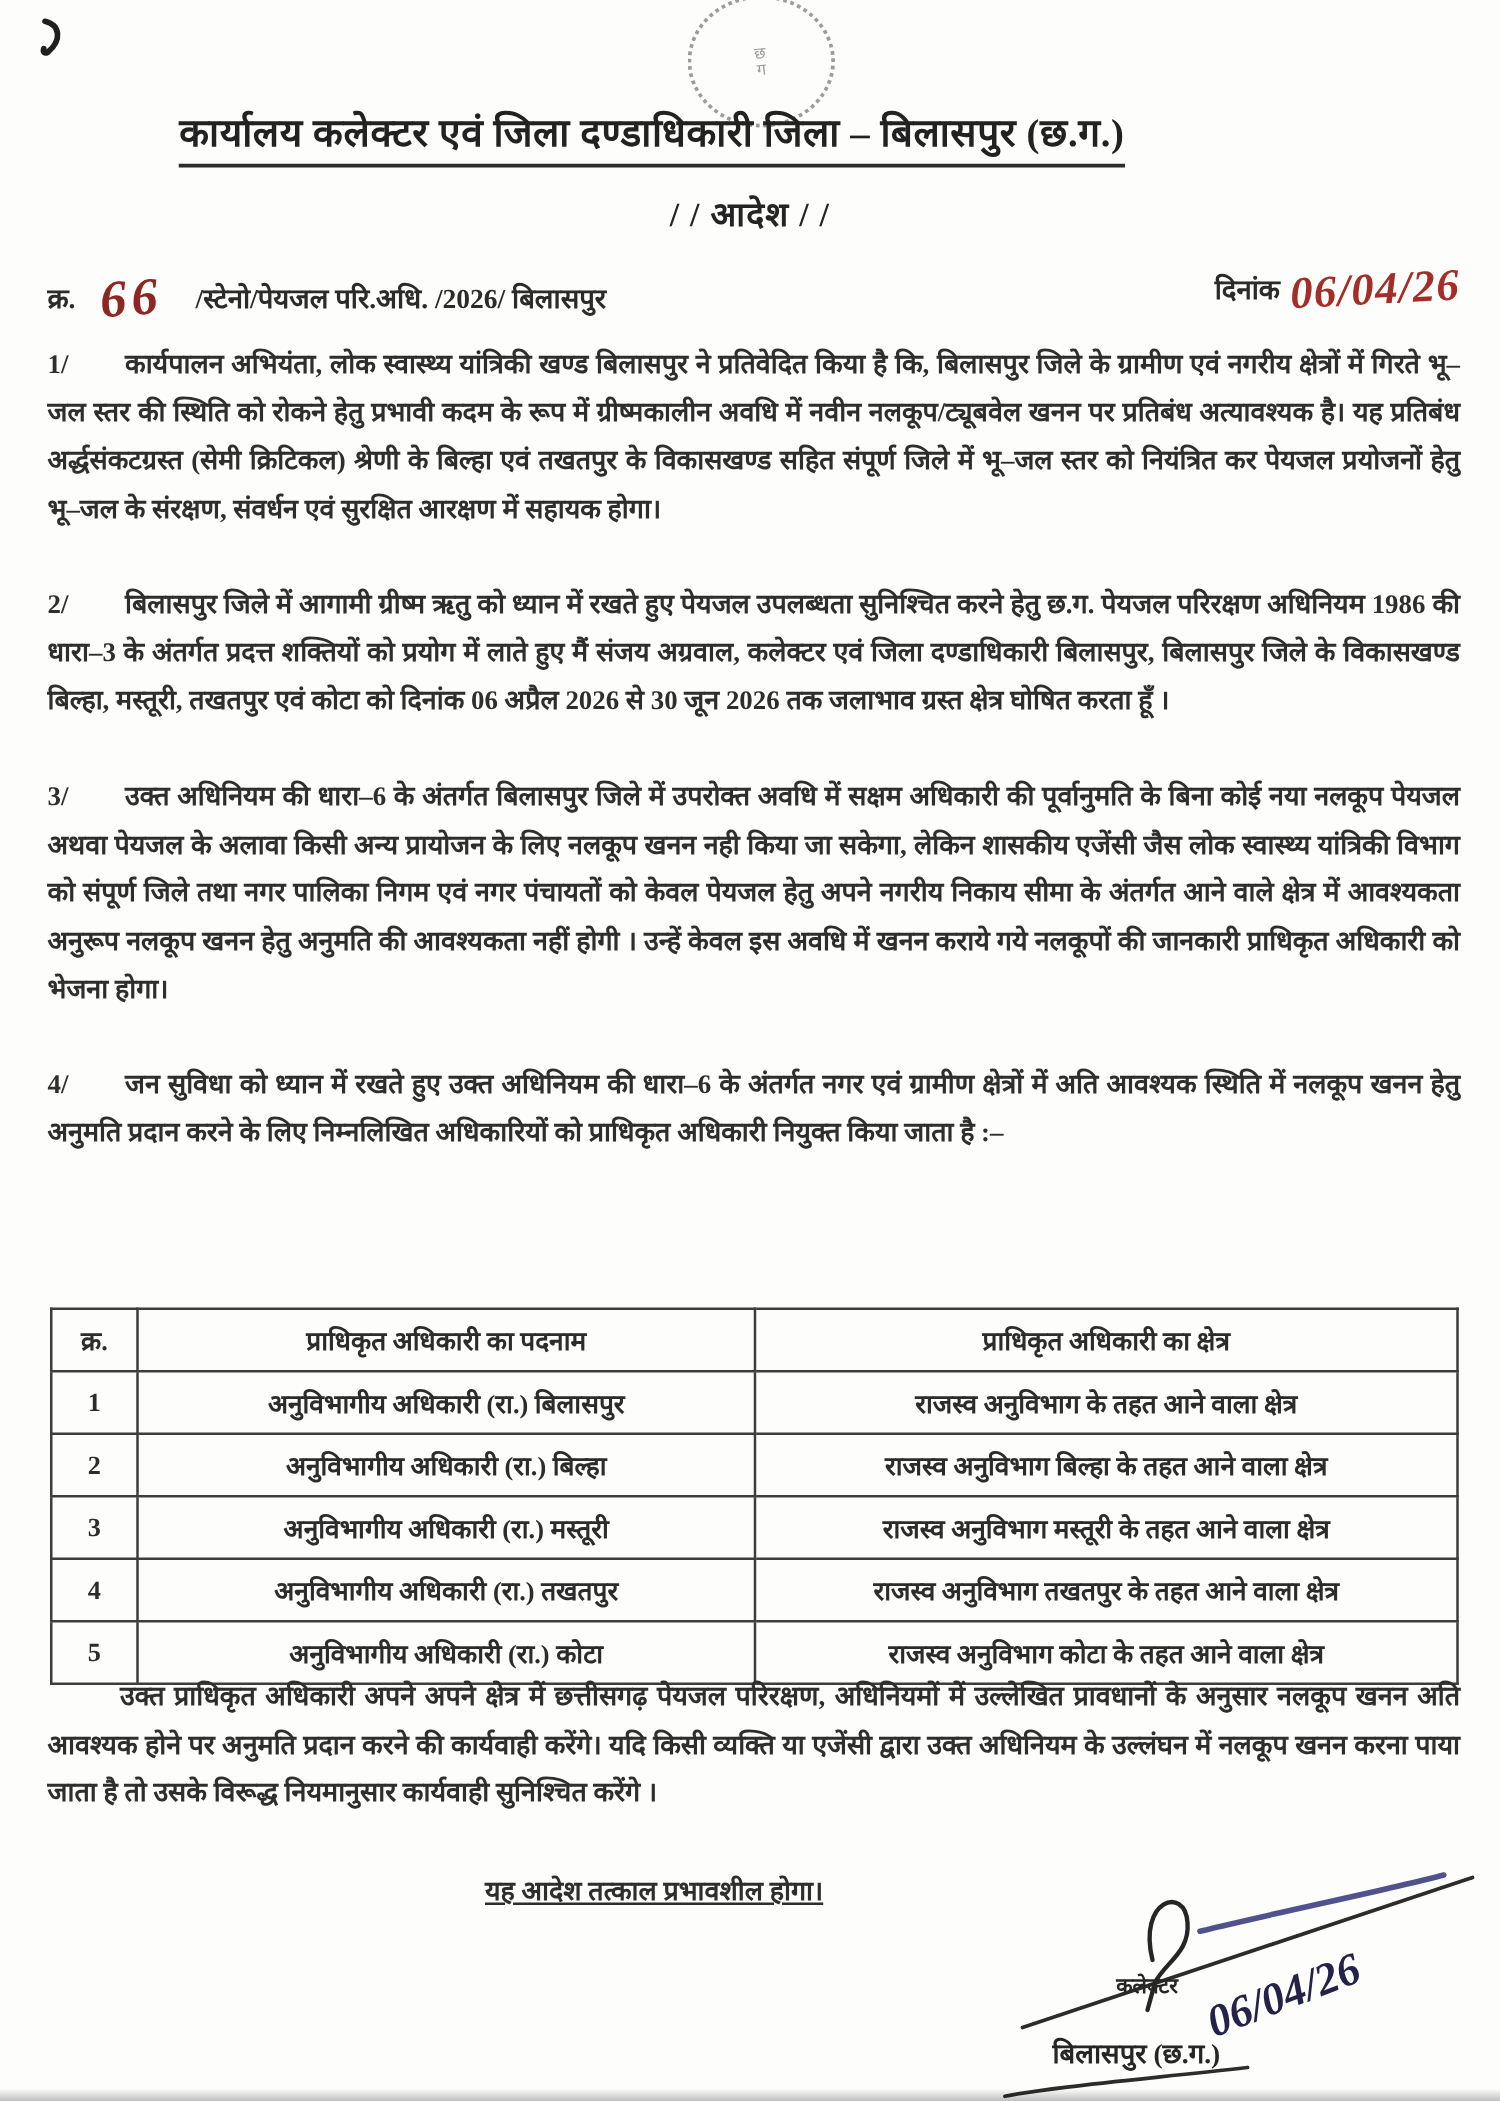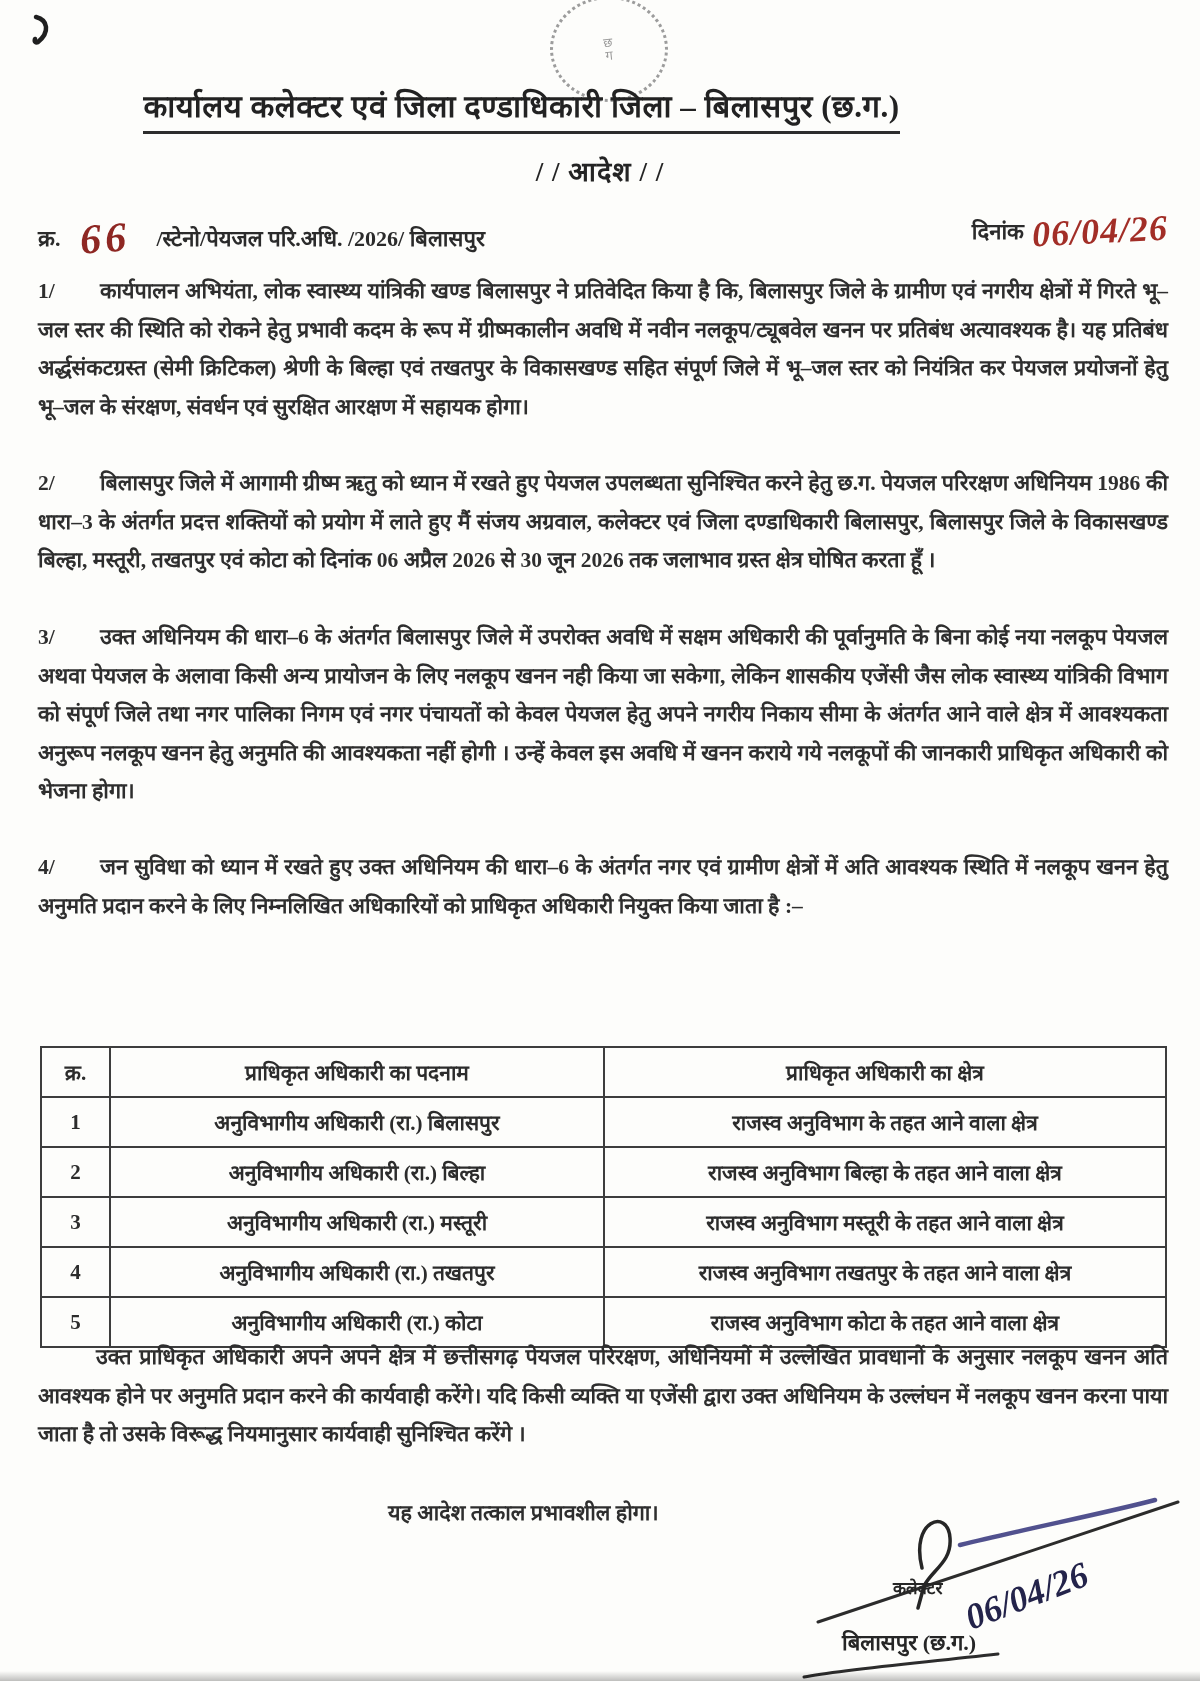--- a/index.html
+++ b/index.html
@@ -56,21 +56,21 @@
   .ref-date{position:absolute;right:2px;top:6px;font-size:22px;font-weight:600;color:#2b2b2b;white-space:nowrap;}
   .ref-date .date-hw{
     display:inline-block;margin-left:8px;
     font-size:36px;font-weight:bold;font-style:italic;
     color:#a22e27;transform:rotate(-3deg);letter-spacing:1px;vertical-align:-4px;
   }
   .body-text{font-size:21.5px;line-height:38.5px;font-weight:600;color:#2e2e2e;text-align:justify;}
   .para{position:absolute;left:38px;width:1130px;}
   .pnum{display:inline-block;min-width:62px;font-weight:600;}
   .closing{position:absolute;left:38px;width:1130px;text-indent:58px;}
-  .effect-line{position:absolute;left:388px;top:1497px;font-size:21.5px;font-weight:600;color:#2e2e2e;}
+  .effect-line{position:absolute;left:388px;top:1497px;font-size:21.5px;font-weight:600;color:#2e2e2e;text-decoration:underline;}
   .order-table{
     position:absolute;left:40px;top:1046px;width:1127px;
     border-collapse:collapse;
     font-size:21px;font-weight:600;color:#2c2c2c;
     table-layout:fixed;
   }
   .order-table th,.order-table td{
     border:2.5px solid #3d3d3d;
     text-align:center;vertical-align:middle;
     padding:4px 6px;height:40px;

